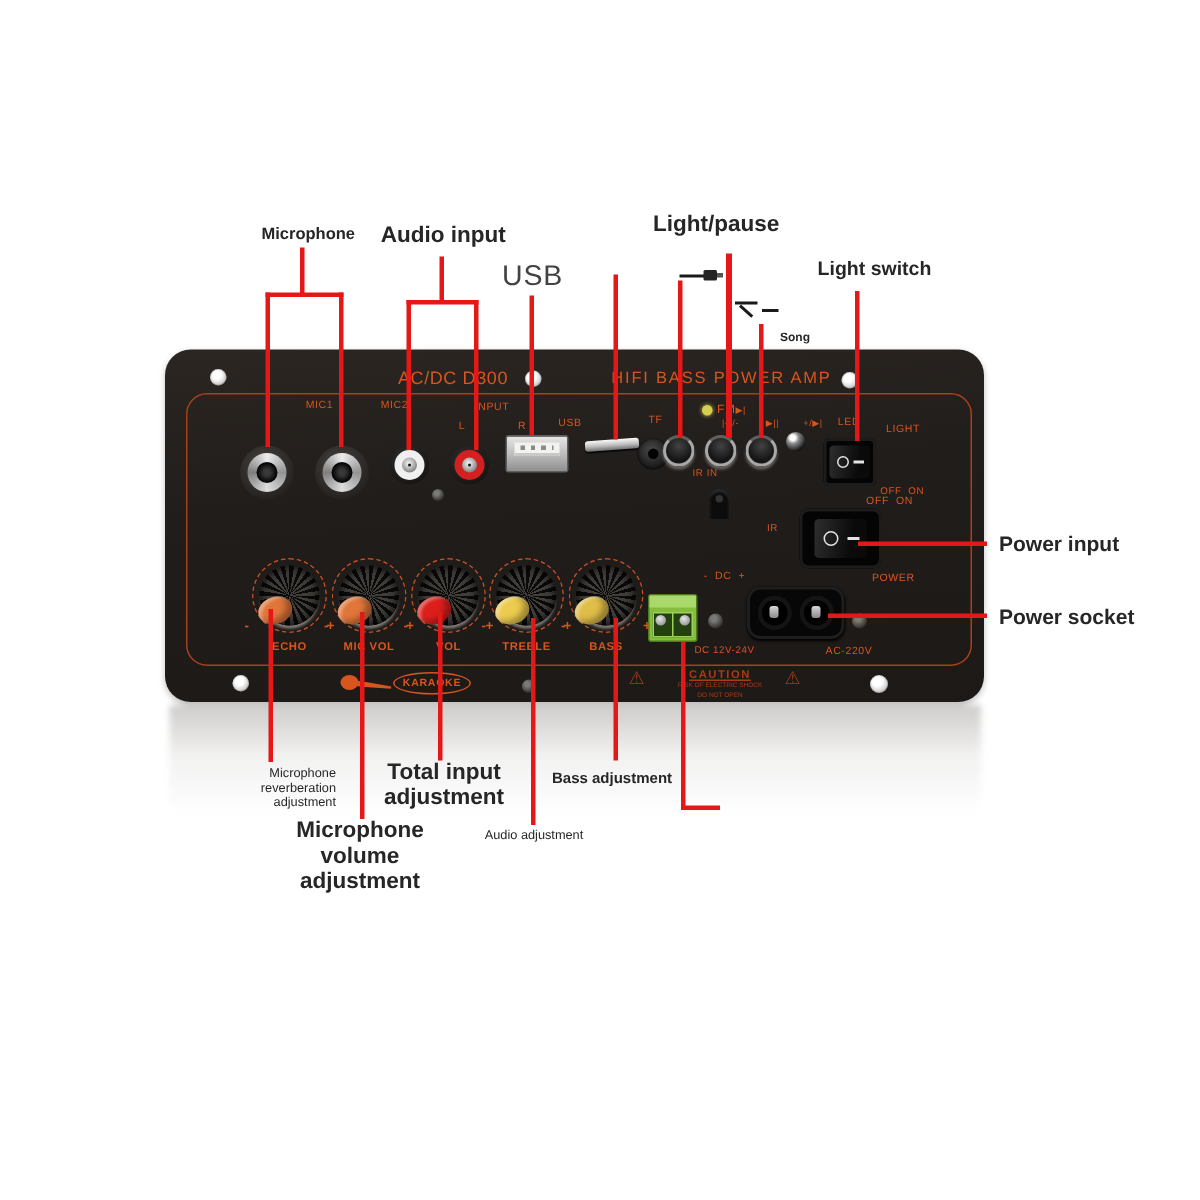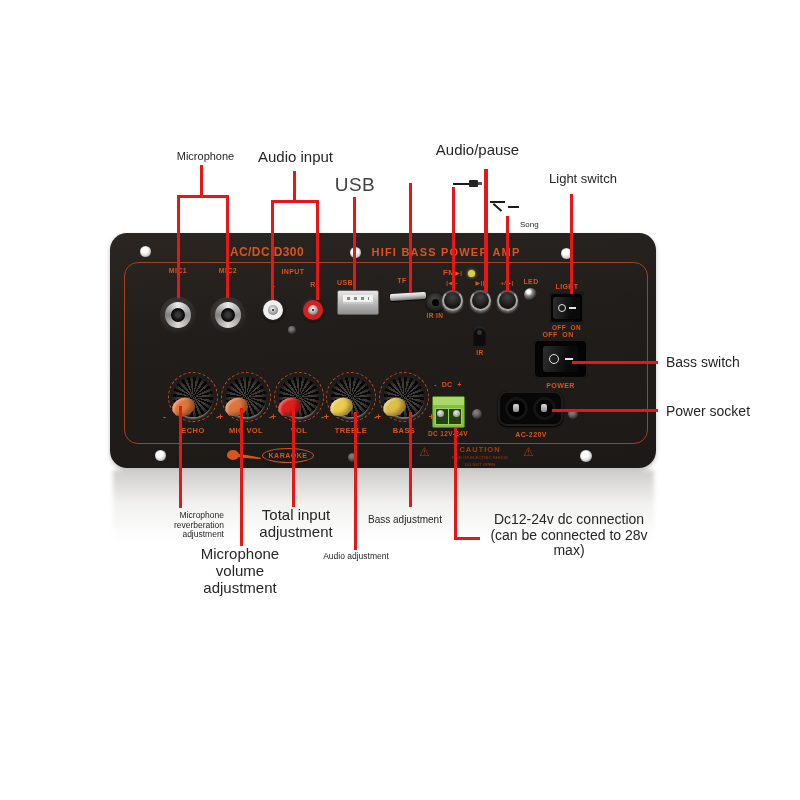--- a/index.html
+++ b/index.html
@@ -3,31 +3,31 @@
 <meta charset="utf-8">
 <style>
   html,body{margin:0;padding:0;background:#ffffff;}
   .stage{position:relative;width:800px;height:800px;background:#fff;overflow:hidden;
          font-family:"Liberation Sans","DejaVu Sans",sans-serif;}
   .ab{position:absolute;}
   
   .lnv{position:absolute;width:3px;background:var(--callout-red);z-index:40;}
   .lnh{position:absolute;height:3px;background:var(--callout-red);z-index:40;}
   
-  .ann{position:absolute;color:var(--label-dark);font-weight:400;z-index:45;line-height:1.12;}
+  .ann{position:absolute;color:var(--label-dark);font-weight:700;z-index:45;line-height:1.12;}
   .ctr{text-align:center;}
   .rgt{text-align:right;}
   .sm{font-weight:400;font-size:8.5px;}
   
   .board{position:absolute;left:110px;top:233px;width:546px;height:235px;border-radius:17px;
          background:linear-gradient(175deg,#2b2622 0%,#211d1a 40%,#1c1917 100%);
          box-shadow:0 2px 4px rgba(0,0,0,0.25);z-index:10;}
   .inner-border{position:absolute;left:14px;top:29px;width:522px;height:180px;
          border:1.2px solid #a8401c;border-radius:14px;}
-  .otx{position:absolute;color:var(--board-orange);font-weight:700;letter-spacing:.4px;}
+  .otx{position:absolute;color:var(--board-orange);font-weight:400;letter-spacing:.4px;margin-left:35px;}
   .screw-w{position:absolute;border-radius:50%;
          background:radial-gradient(circle at 40% 35%,#ffffff 30%,#d8d8d8 60%,#8d8d8d 100%);
          box-shadow:inset 0 0 1px #666;}
   .screw-d{position:absolute;border-radius:50%;
          background:radial-gradient(circle at 40% 35%,#7a7a78 20%,#2c2b29 75%);}
   
   .jack{position:absolute;width:36px;height:36px;border-radius:50%;
         background:radial-gradient(circle at 45% 38%,#4b4641 0%,#262220 72%,#141210 100%);}
   .jack::before{content:"";position:absolute;inset:5px;border-radius:50%;
         background:conic-gradient(#ececec,#949494,#dcdcdc,#7e7e7e,#ececec);}
@@ -113,47 +113,42 @@
   .icon-part{position:absolute;background:#1a1a1a;z-index:46;}
 </style>
 </head>
 <body>
 
 <div class="stage">
 
   <div class="ann ctr" style="left:158px;top:150px;width:95px;font-size:11px;"><span>Microphone</span></div>
   <div class="ann ctr" style="left:238px;top:149px;width:115px;font-size:15px;"><span>Audio input</span></div>
   <div class="ann ctr" style="left:329px;top:174px;width:52px;font-size:19px;font-weight:400;color:var(--usb-gray);letter-spacing:.5px;"><span>USB</span></div>
-  <div class="ann ctr" style="left:425px;top:142px;width:105px;font-size:15px;"><span>Audio/pause</span></div>
+  <div class="ann ctr" style="left:425px;top:142px;width:105px;font-size:15px;"><span>Light/pause</span></div>
   <div class="ann" style="left:520px;top:200px;width:24px;font-size:8px;margin-top:21px;"><span>Song</span></div>
   <div class="ann ctr" style="left:533px;top:172px;width:100px;font-size:13px;"><span>Light switch</span></div>
 
-  <div class="ann" style="left:666px;top:355px;width:110px;font-size:14px;"><span>Bass switch</span></div>
+  <div class="ann" style="left:666px;top:355px;width:110px;font-size:14px;"><span>Power input</span></div>
   <div class="ann" style="left:666px;top:404px;width:110px;font-size:14px;"><span>Power socket</span></div>
 
   <div class="ann rgt sm" style="left:128px;top:511px;width:96px;">
     <div>Microphone reverberation</div>
     <div>adjustment</div>
   </div>
   <div class="ann ctr" style="left:248px;top:507px;width:96px;font-size:15px;">
     <div>Total input</div>
     <div>adjustment</div>
   </div>
   <div class="ann ctr" style="left:192px;top:546px;width:96px;font-size:15px;">
     <div>Microphone</div>
     <div>volume</div>
     <div>adjustment</div>
   </div>
   <div class="ann ctr sm" style="left:312px;top:552px;width:88px;"><span>Audio adjustment</span></div>
   <div class="ann" style="left:368px;top:514px;width:90px;font-size:10px;"><span>Bass adjustment</span></div>
-  <div class="ann ctr" style="left:488px;top:512px;width:162px;font-size:14px;">
-    <div>Dc12-24v dc connection</div>
-    <div>(can be connected to 28v</div>
-    <div>max)</div>
-  </div>
 
   <div class="lnv" style="left:200px;top:165px;height:32px;"></div>
   <div class="lnh" style="left:177px;top:195px;width:52px;"></div>
   <div class="lnv" style="left:177px;top:195px;height:103px;"></div>
   <div class="lnv" style="left:226px;top:195px;height:103px;"></div>
 
   <div class="lnv" style="left:293px;top:171px;height:31px;"></div>
   <div class="lnh" style="left:271px;top:200px;width:48px;"></div>
   <div class="lnv" style="left:271px;top:200px;height:100px;"></div>
   <div class="lnv" style="left:316px;top:200px;height:100px;"></div>
@@ -311,21 +306,21 @@
     <div class="knob" style="left:269px;top:139px;">
       <span class="kmin">-</span>
         <span class="kpls">+</span>
       <div class="knob-body"></div>
       <div class="knob-cap" style="background: rgb(223, 189, 73);"></div>
       <div class="knob-lbl">BASS</div>
     </div>
 
     <span class="tri" style="left:309px;top:212px;">⚠</span>
     <div class="caution ab" style="left:320px;top:213px;width:100px;">
-      <div style="font-size:7.5px;font-weight:700;letter-spacing:1px;">CAUTION</div>
+      <div style="font-size:7.5px;font-weight:700;letter-spacing:1px;text-decoration:underline;">CAUTION</div>
       <div style="font-size:6px;transform:scale(.72);transform-origin:center top;">RISK OF ELECTRIC SHOCK</div>
       <div style="font-size:6px;transform:scale(.72);transform-origin:center top;">DO NOT OPEN</div>
     </div>
     <span class="tri" style="left:413px;top:212px;">⚠</span>
 
     <div class="ab" style="left:117px;top:217px;width:12px;height:10px;border-radius:50%;background:var(--board-orange);"></div>
     <div class="ab" style="left:128px;top:222px;width:23px;height:4px;background:var(--board-orange);transform:rotate(7deg);clip-path:polygon(0 0,100% 32%,100% 68%,0 100%);"></div>
     <div class="karaoke-oval ab" style="left:152px;top:215px;width:50px;height:13px;line-height:13px;">KARAOKE</div>
 
     <div class="screw-w" style="left:45px;top:217px;width:11px;height:11px;"></div>

